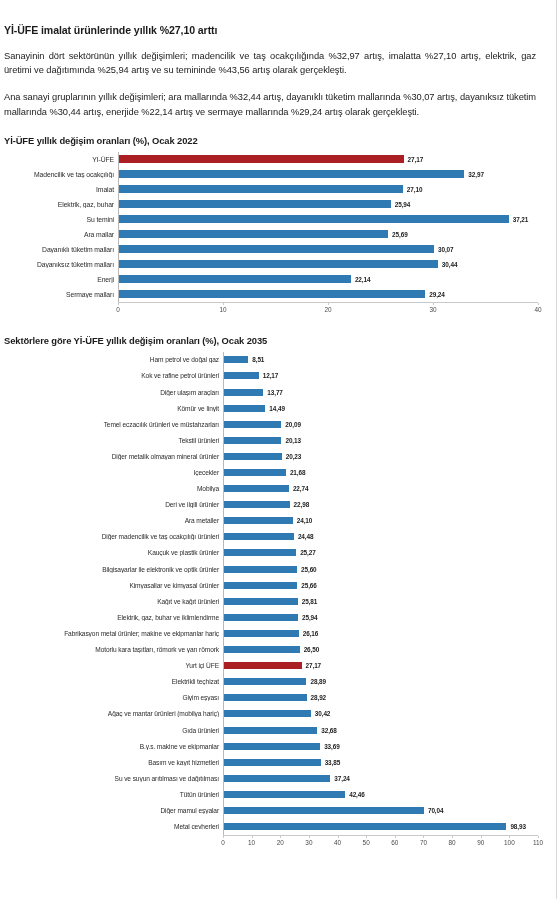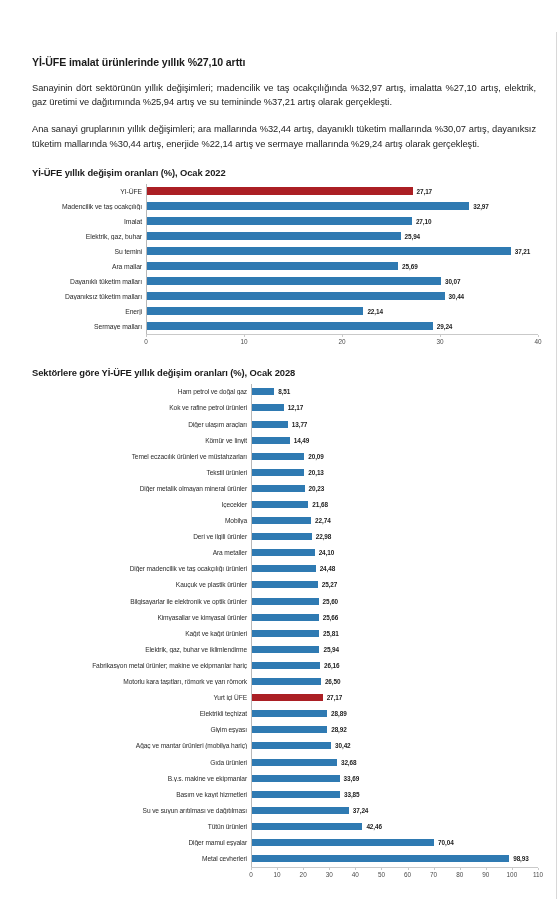--- a/index.html
+++ b/index.html
@@ -15,22 +15,21 @@
   }
   .page{
     position:relative;
     width:557px;
     height:899px;
     box-sizing:border-box;
     border-right:1px solid #d8d8d8;
     background:#fff;
   }
   .content{
-    padding:14px 18px 0 30px;
-    margin-top:32px;
+    padding:14px 18px 0 2px;
   }
 
   
   .headline{
     font-size:10.6px;
     font-weight:bold;
     color:#1b1b1b;
     letter-spacing:-0.1px;
     margin:10px 0 0 2px;
   }
@@ -144,21 +143,21 @@
   #chart2 .axis-spacer{width:221px;}
 </style>
 </head>
 <body>
 
 <div class="page">
   <div class="content">
 
     <div class="headline">Yİ-ÜFE imalat ürünlerinde yıllık %27,10 arttı</div>
 
-    <div class="para">Sanayinin dört sektörünün yıllık değişimleri; madencilik ve taş ocakçılığında %32,97 artış, imalatta %27,10 artış, elektrik, gaz üretimi ve dağıtımında %25,94 artış ve su temininde %37,21 artış olarak gerçekleşti.</div>
+    <div class="para">Sanayinin dört sektörünün yıllık değişimleri; madencilik ve taş ocakçılığında %32,97 artış, imalatta %27,10 artış, elektrik, gaz üretimi ve dağıtımında %25,94 artış ve su temininde %43,56 artış olarak gerçekleşti.</div>
     <div class="para">Ana sanayi gruplarının yıllık değişimleri; ara mallarında %32,44 artış, dayanıklı tüketim mallarında %30,07 artış, dayanıksız tüketim mallarında %30,44 artış, enerjide %22,14 artış ve sermaye mallarında %29,24 artış olarak gerçekleşti.</div>
 
     <div class="chart-block">
       <div class="chart-title">Yİ-ÜFE yıllık değişim oranları (%), Ocak 2022</div>
       <div class="chart-area" id="chart1">
         <div class="rows">
             <div class="row">
               <div class="row-label">Yİ-ÜFE</div>
               <div class="plot">
                 <div class="bar-wrap">
@@ -261,21 +260,21 @@
               <div class="tickmark" style="left: 75%;"></div>
               <div class="tick" style="left: 75%;">30</div>
               <div class="tickmark" style="left: 100%;"></div>
               <div class="tick" style="left: 100%;">40</div>
             </div>
         </div>
       </div>
     </div>
 
     <div class="chart-block">
-      <div class="chart-title">Sektörlere göre Yİ-ÜFE yıllık değişim oranları (%), Ocak 2028</div>
+      <div class="chart-title">Sektörlere göre Yİ-ÜFE yıllık değişim oranları (%), Ocak 2035</div>
       <div class="chart-area" id="chart2">
         <div class="rows">
             <div class="row">
               <div class="row-label">Ham petrol ve doğal gaz</div>
               <div class="plot">
                 <div class="bar-wrap">
                   <div class="bar" style="width: 7.73636%;"></div>
                   <div class="val">8,51</div>
                 </div>
               </div>

